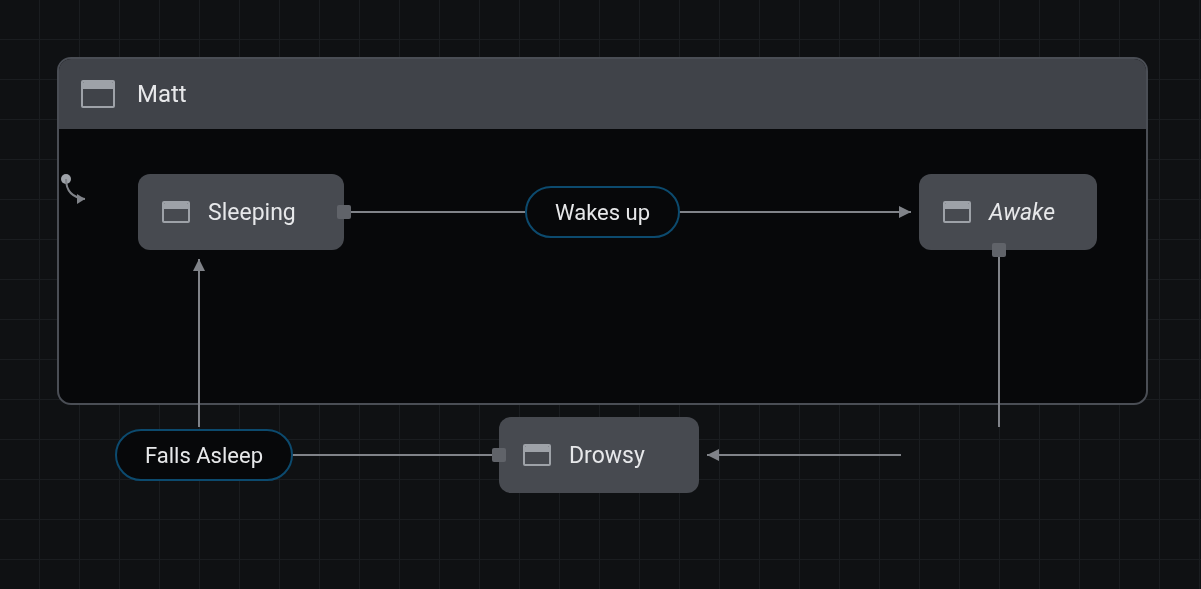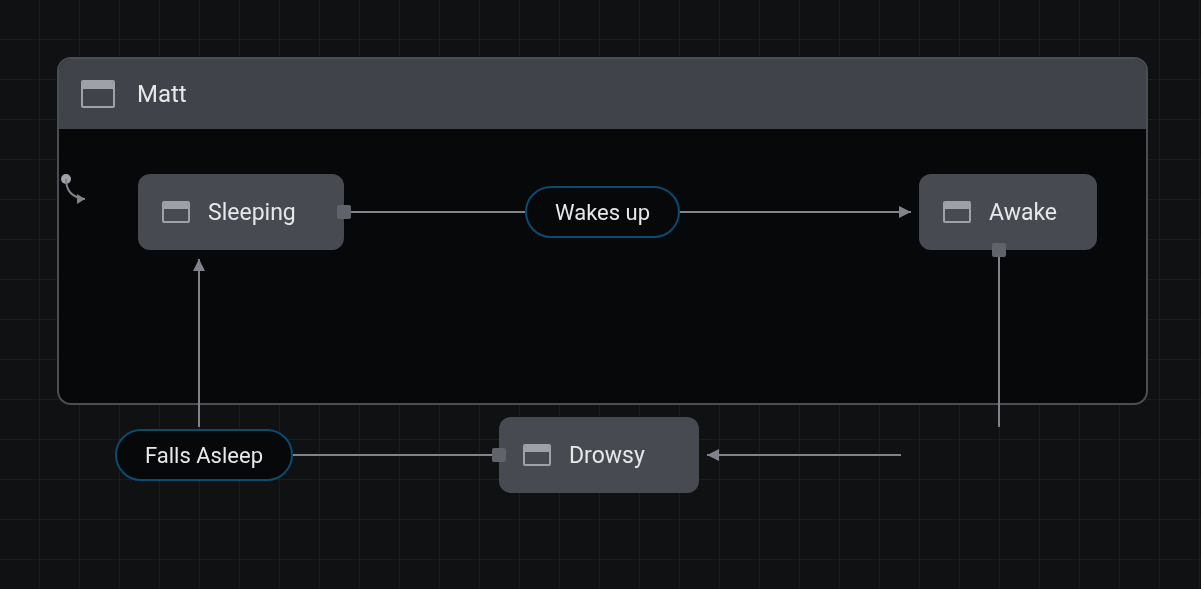--- a/index.html
+++ b/index.html
@@ -151,21 +151,21 @@
 
     <div class="state-node" style="left:39px; top:115px; width:206px;margin-left:40px;">
       <span class="box-icon small">
           <span class="frame"></span>
           <span class="hdr"></span>
         </span>
       <span>Sleeping</span>
       <span class="state-port" style="right:-7px; top:31px;"></span>
     </div>
 
-    <div class="state-node" style="left:860px; top:115px; width:178px;">
+    <div class="state-node" style="left:860px; top:115px; width:178px;font-style:italic;">
       <span class="box-icon small">
           <span class="frame"></span>
           <span class="hdr"></span>
         </span>
       <span>Awake</span>
       <span class="state-port" style="left:73px; bottom:-7px;"></span>
     </div>
 
     <div class="state-node" style="left:440px; top:358px; width:200px;">
       <span class="box-icon small">

